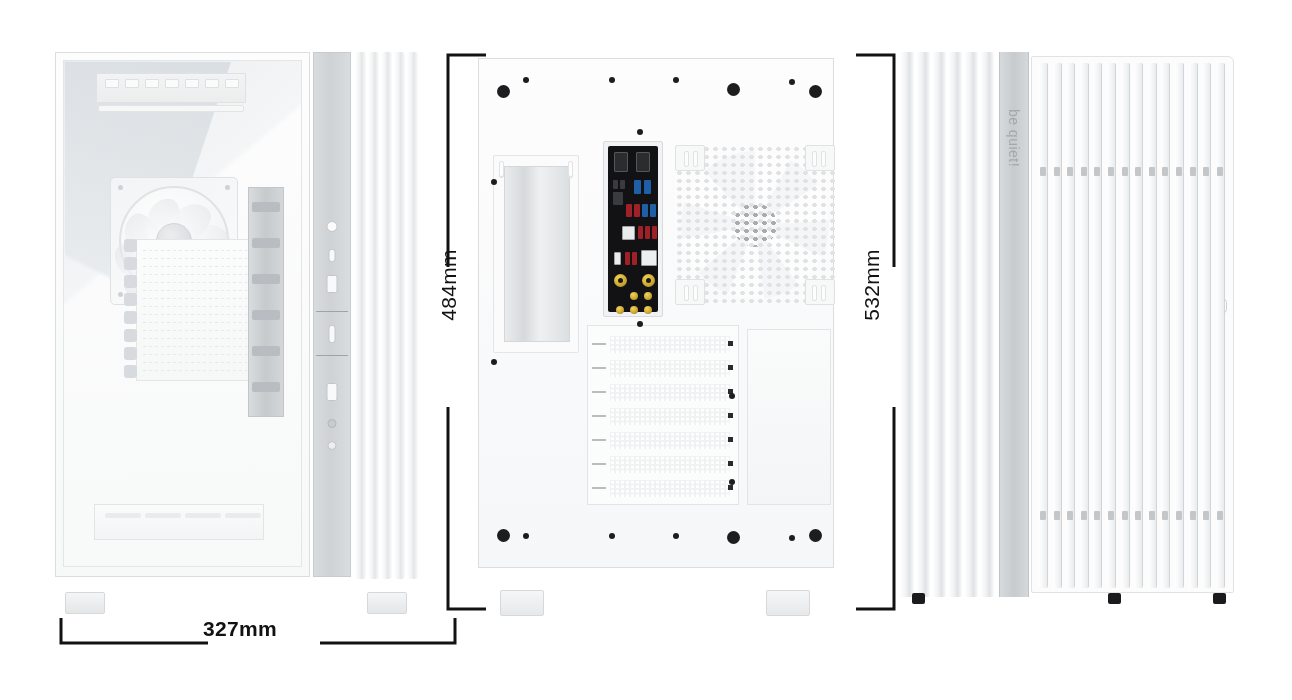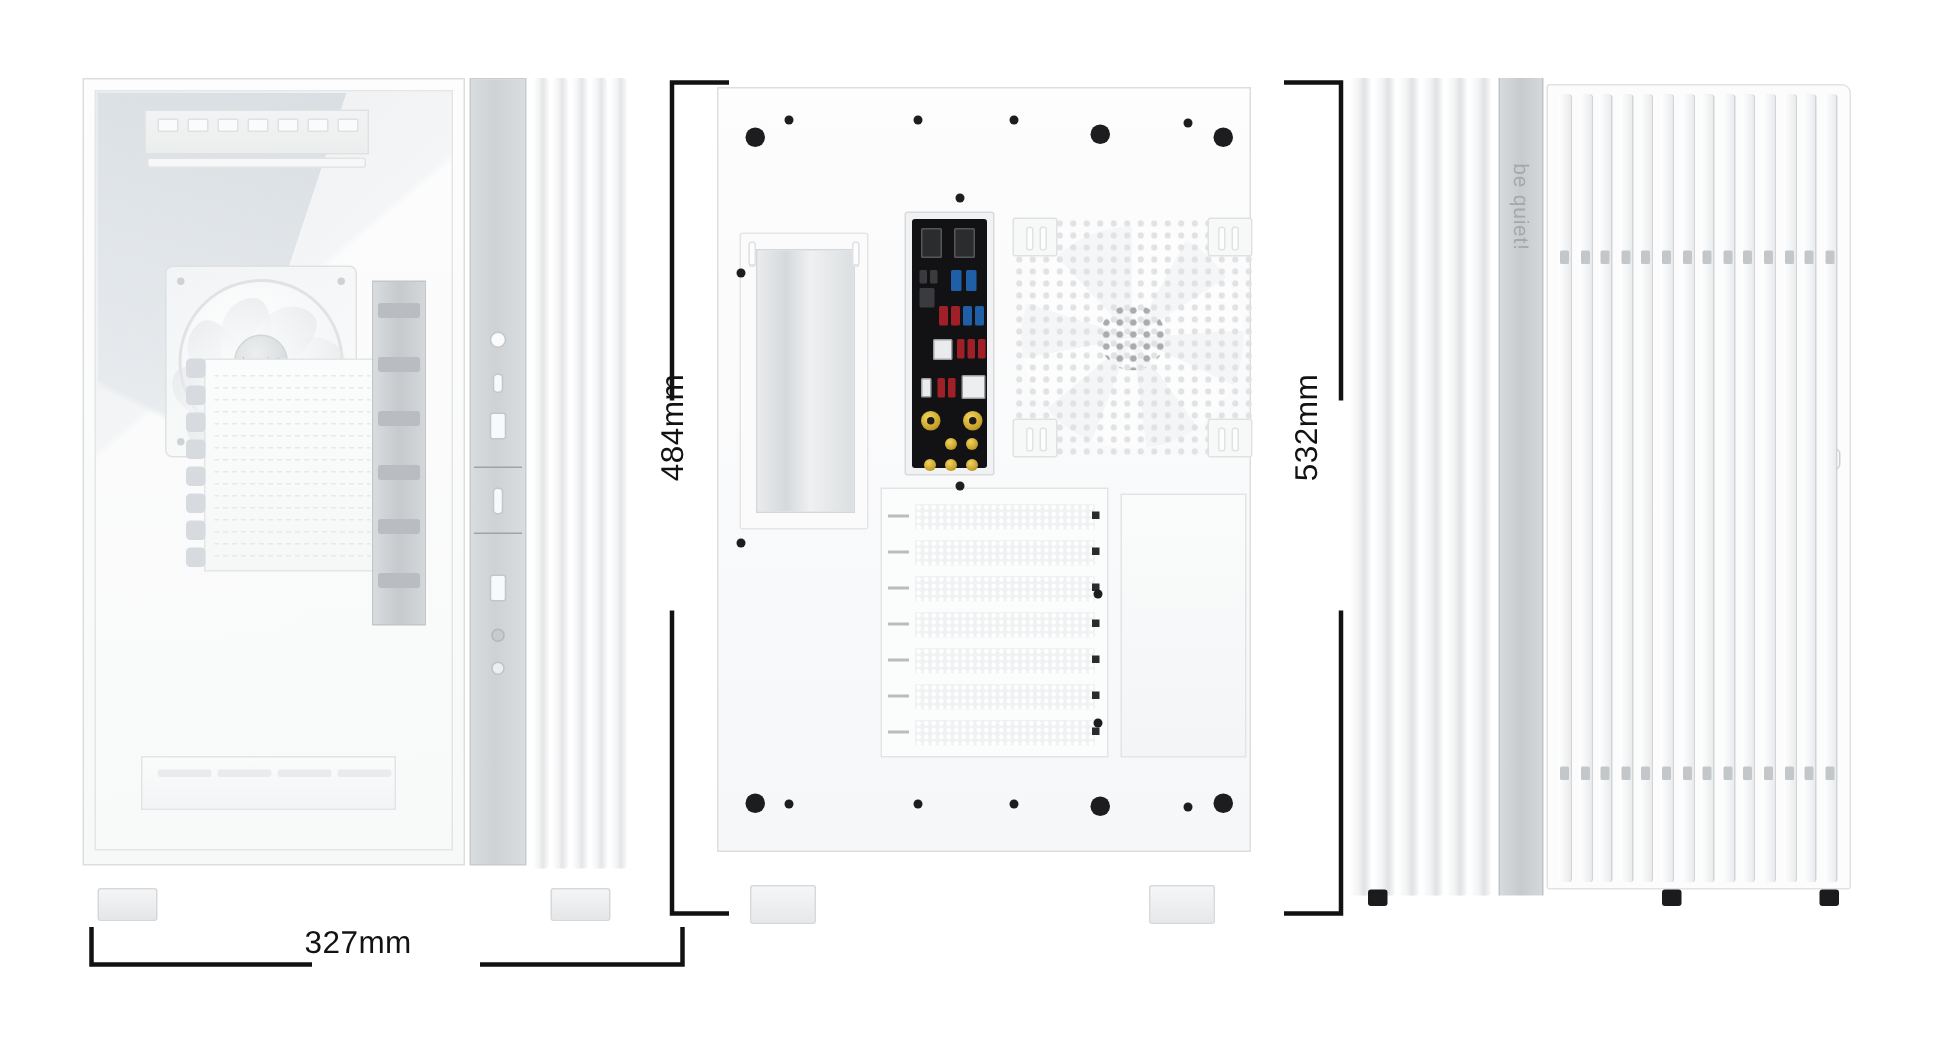--- a/index.html
+++ b/index.html
@@ -407,21 +407,21 @@
 
     <div class="foot" style="left:10px;width:40px;height:22px;"></div>
     <div class="foot" style="left:312px;width:40px;height:22px;"></div>
   </div>
 
   <div>
     <svg width="400" height="50" style="position:absolute;left:58px;top:615px;">
       <path d="M3 3 L3 28 L150 28" fill="none" stroke="#121212" stroke-width="3"></path>
       <path d="M262 28 L397 28 L397 3" fill="none" stroke="#121212" stroke-width="3"></path>
     </svg>
-    <div class="dim-label" style="left:203px;top:617px;">327mm</div>
+    <div class="dim-label" style="left:203px;top:617px;font-weight:bold;">327mm</div>
   </div>
 
   <div class="view" id="rear-view">
     <div class="rv-body" id="rv-screws">
 
       <div class="rv-left-col">
         <div class="rv-left-inner"></div>
         <div class="rv-mount-slot" style="left:5px;top:6px;"></div>
         <div class="rv-mount-slot" style="right:5px;top:6px;"></div>
         <div class="rv-mount-slot" style="left:5px;bottom:6px;"></div>

